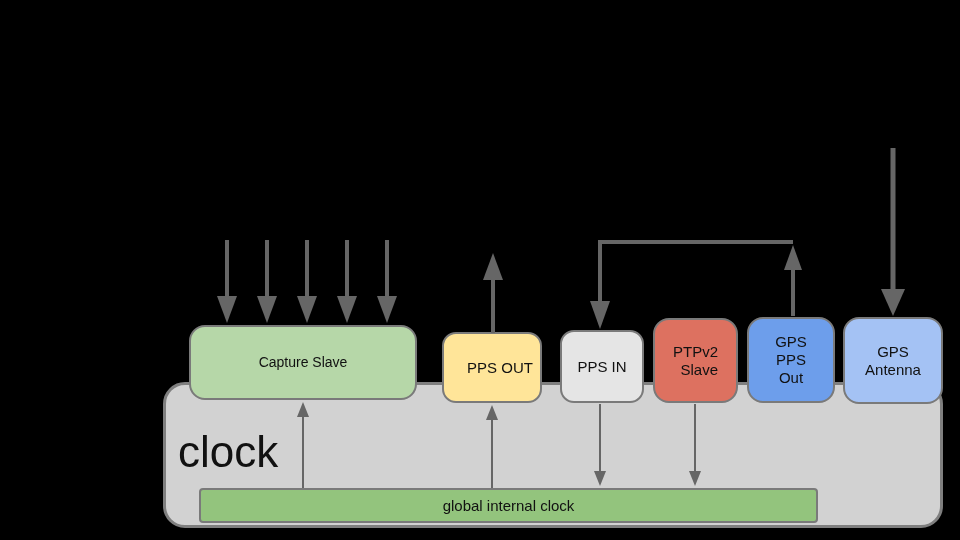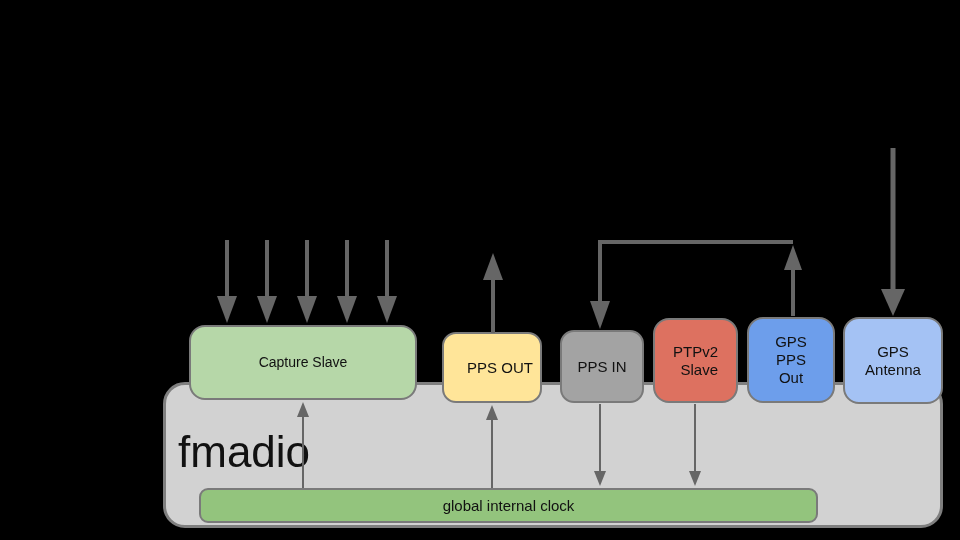--- a/index.html
+++ b/index.html
@@ -22,42 +22,42 @@
     font-size:15px;line-height:1.2;color:#111;white-space:pre-line;
   }
   .box-capture{left:189px;top:325px;width:228px;height:75px;border-radius:16px;background:#b6d7a8;font-size:14px;}
   .box-pps-out{left:442px;top:332px;width:100px;height:71px;border-radius:14px;background:#ffe599;padding-left:16px;}
   .box-pps-in{left:560px;top:330px;width:84px;height:73px;border-radius:14px;background:#b4a7d6;}
   .box-ptpv2{left:653px;top:318px;width:85px;height:85px;border-radius:16px;background:#dd7160;}
   .box-gps-pps{left:747px;top:317px;width:88px;height:86px;border-radius:16px;background:#6d9eeb;}
   .box-gps-ant{left:843px;top:317px;width:100px;height:87px;border-radius:16px;background:#a4c2f4;}
   .clock-bar{
     position:absolute;left:199px;top:488px;width:619px;height:35px;
-    box-sizing:border-box;border:2px solid #7a7a7a;border-radius:9px;
+    box-sizing:border-box;border:2px solid #7a7a7a;border-radius:4px;
     background:#93c47d;display:flex;align-items:center;justify-content:center;
     font-size:15px;color:#111;
   }
   svg.arrow-layer{position:absolute;left:0;top:0;pointer-events:none;}
   .arrow{color:#666666;}
   .arrow .shaft{stroke:currentColor;fill:none;}
   .arrow .head{fill:currentColor;stroke:none;}
 </style>
 </head>
 <body>
 
 <div class="stage">
 
   <div class="chassis" style="background-color: rgb(210, 210, 210);"></div>
-  <div class="chassis-label">fmadio</div>
+  <div class="chassis-label">clock</div>
 
   <div class="clock-bar" style="background-color: rgb(147, 196, 125);">global internal clock</div>
 
   <div class="box box-capture" style="background-color: rgb(182, 215, 168);">Capture Slave</div>
   <div class="box box-pps-out" style="background-color: rgb(255, 229, 153);">PPS OUT</div>
-  <div class="box box-pps-in" style="background-color: #a3a3a3;">PPS IN</div>
+  <div class="box box-pps-in" style="background-color: #e5e5e5;">PPS IN</div>
   <div class="box box-ptpv2" style="background-color: rgb(221, 113, 96); text-align: right;">PTPv2
 Slave</div>
   <div class="box box-gps-pps" style="background-color: rgb(109, 158, 235);">GPS
 PPS
 Out</div>
   <div class="box box-gps-ant" style="background-color: rgb(164, 194, 244);">GPS
 Antenna</div>
 
   <svg class="arrow-layer" width="960" height="540" viewBox="0 0 960 540">
 

